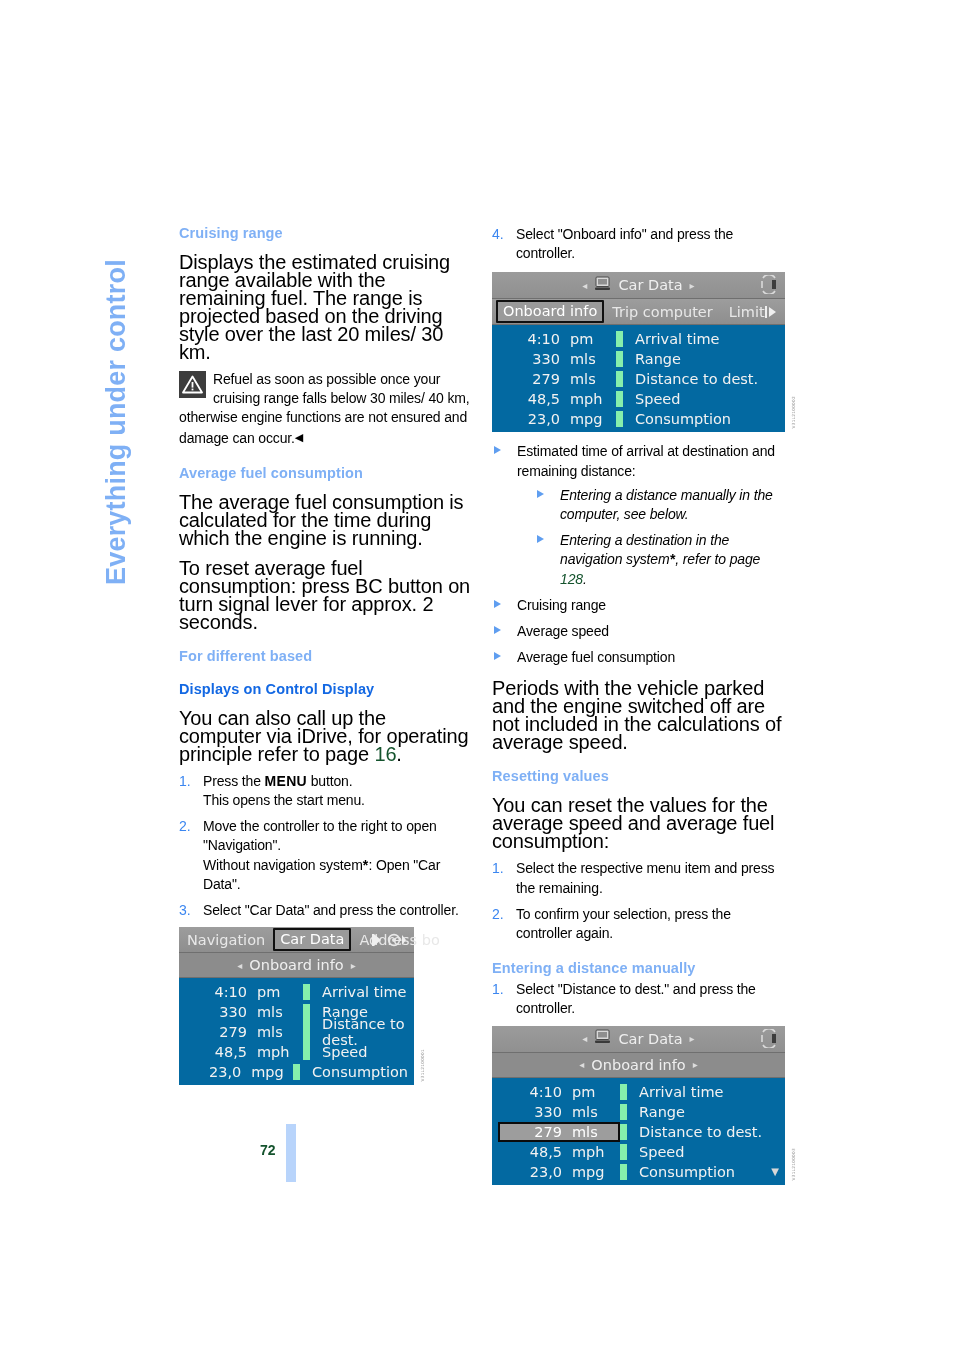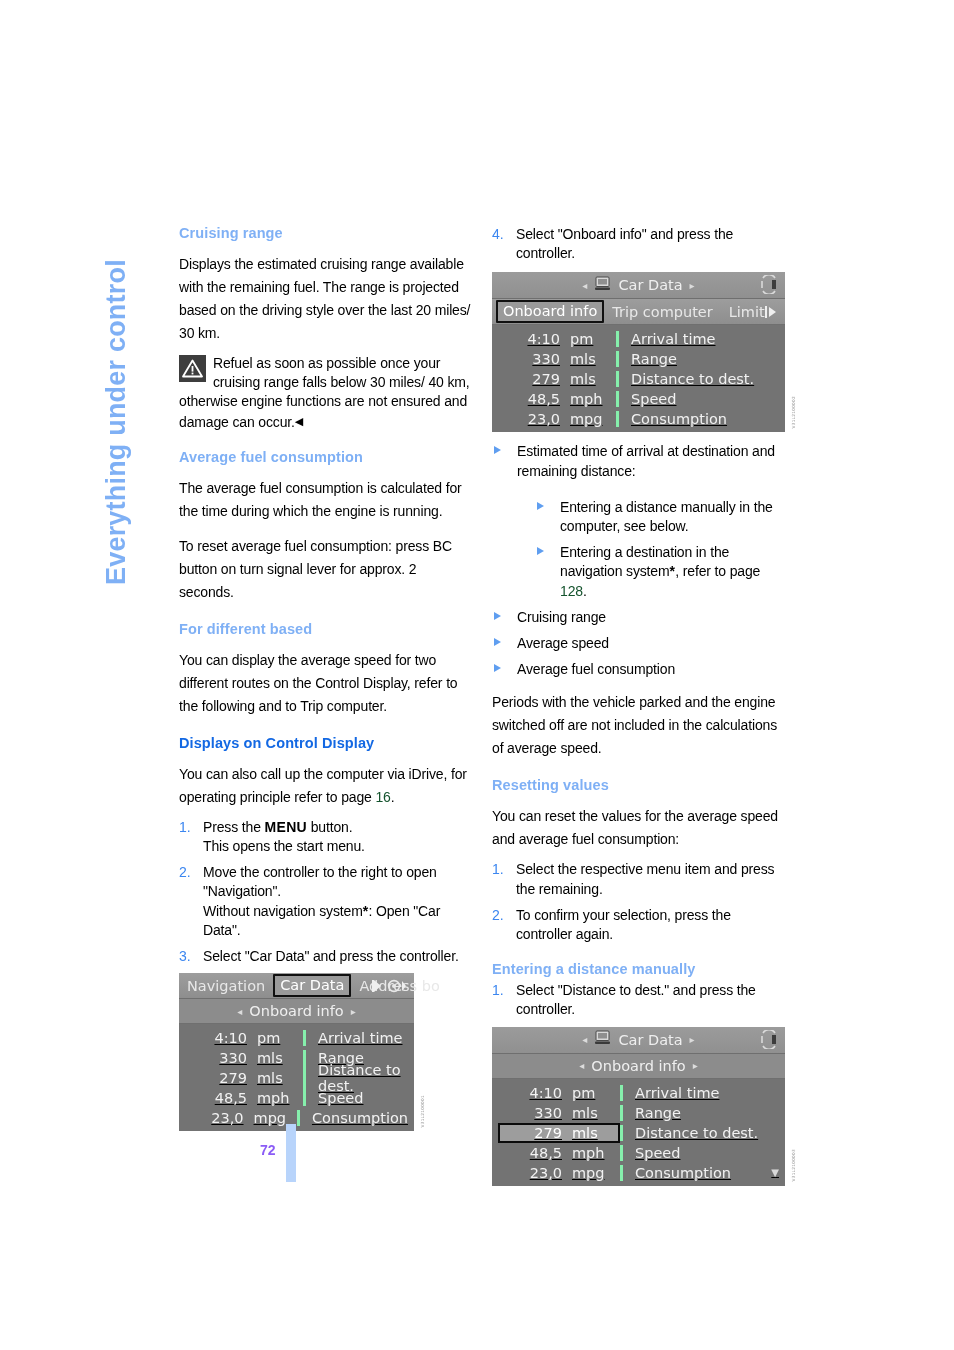--- a/index.html
+++ b/index.html
@@ -41,22 +41,22 @@
     font-size:14.5px;
     font-weight:bold;
     color:#7fb0f5;
     margin:0 0 4px 0;
     letter-spacing:.1px;
   }
   h3.heading.strong{color:#1368e3;}
   h3.heading.spaced{margin-top:17px;}
 
   p.body{
-    font-size:14px;
-    line-height:23px;
+    font-size:20px;
+    line-height:18px;
     margin:12px 0 9px 0;
     letter-spacing:-.15px;
   }
 
   .ref{color:#14532d;}
 
   .menukey{font-family:"Liberation Sans",sans-serif;font-weight:bold;letter-spacing:.3px;}
 
   
   .note{
@@ -100,21 +100,21 @@
     margin-bottom:7px;
     letter-spacing:-.15px;
   }
   ul.tri > li .bullet{
     position:absolute;left:2px;top:4px;
     width:0;height:0;
     border-left:7px solid #5f9ef0;
     border-top:4.5px solid transparent;
     border-bottom:4.5px solid transparent;
   }
-  ul.tri.inner{margin-top:17px;margin-left:18px;}
+  ul.tri.inner{margin-top:5px;margin-left:18px;font-style:italic;}
   ul.tri.inner > li{padding-left:25px;}
 
   
   .screen{
     position:relative;
     background:#8a8a8a;
     border:0;
     font-family:"DejaVu Sans", sans-serif;
     -webkit-font-smoothing:none;
     margin-top:6px;
@@ -143,35 +143,34 @@
   .sc-sub{
     height:24px;
     background:#8c8c8c;
     border-bottom:1px solid #6f6f6f;
     display:flex;align-items:center;justify-content:center;
     gap:7px;
     position:relative;
   }
   .sc-sub .lbl{font-size:14.5px;color:#efefef;}
   .sc-rows{
-    background:#737373;
+    background:#0369a1;
     padding:4px 0 3px 0;
-    text-decoration:underline;
   }
   .sc-row{
     display:flex;
     align-items:center;
     font-size:14.5px;
     color:#f2f2f2;
     height:20px;
     padding:0 6px;
   }
   .sc-row .v{width:62px;text-align:right;padding-right:10px;}
   .sc-row .u{width:46px;text-align:left;}
-  .sc-row .n{flex:1;padding-left:12px;border-left:3px solid #86efac;}
+  .sc-row .n{flex:1;padding-left:12px;border-left:7px solid #86efac;}
   .sc-row.sel .v, .sc-row.sel .u{
     color:#fff;
   }
   .sc-row.sel .cellbox{
     display:flex;align-items:center;
     border:2px solid #0b0b0b;
     background:#9d9d9d;
     height:20px;
     box-sizing:border-box;
   }
@@ -188,21 +187,21 @@
     letter-spacing:.3px;
     writing-mode:vertical-rl;
     transform:rotate(180deg);
     white-space:nowrap;
   }
 
   
   .folio{
     position:absolute;
     left:260px;bottom:192px;
-    font-size:14px;font-weight:bold;color:#8b5cf6;
+    font-size:14px;font-weight:bold;color:#14532d;
   }
   .folio-bar{
     position:absolute;
     left:286px;bottom:168px;
     width:10px;height:58px;
     background:#b8d4fb;
   }
   .footline{
     position:absolute;
     left:305px;bottom:183px;
@@ -234,21 +233,20 @@
         </svg>
       </span>
       <span>Refuel as soon as possible once your cruising range falls below 30 miles/ 40 km, otherwise engine functions are not ensured and damage can occur.</span><span class="endmark">◀</span>
     </div>
 
     <h3 class="heading spaced">Average fuel consumption</h3>
     <p class="body">The average fuel consumption is calculated for the time during which the engine is running.</p>
     <p class="body">To reset average fuel consumption: press BC button on turn signal lever for approx. 2 seconds.</p>
 
     <h3 class="heading spaced">For different based</h3>
-    <p class="body">You can display the average speed for two different routes on the Control Display, refer to the following and to Trip computer.</p>
 
     <h3 class="heading strong spaced">Displays on Control Display</h3>
     <p class="body"><span>You can also call up the computer via iDrive, for operating principle refer to page </span><span class="ref">16</span><span>.</span></p>
 
     <ol class="steps">
       <li>
         <span class="num">1.</span>
         <span>Press the </span><span class="menukey">MENU</span><span> button.</span><br>
         <span>This opens the start menu.</span>
       </li>

